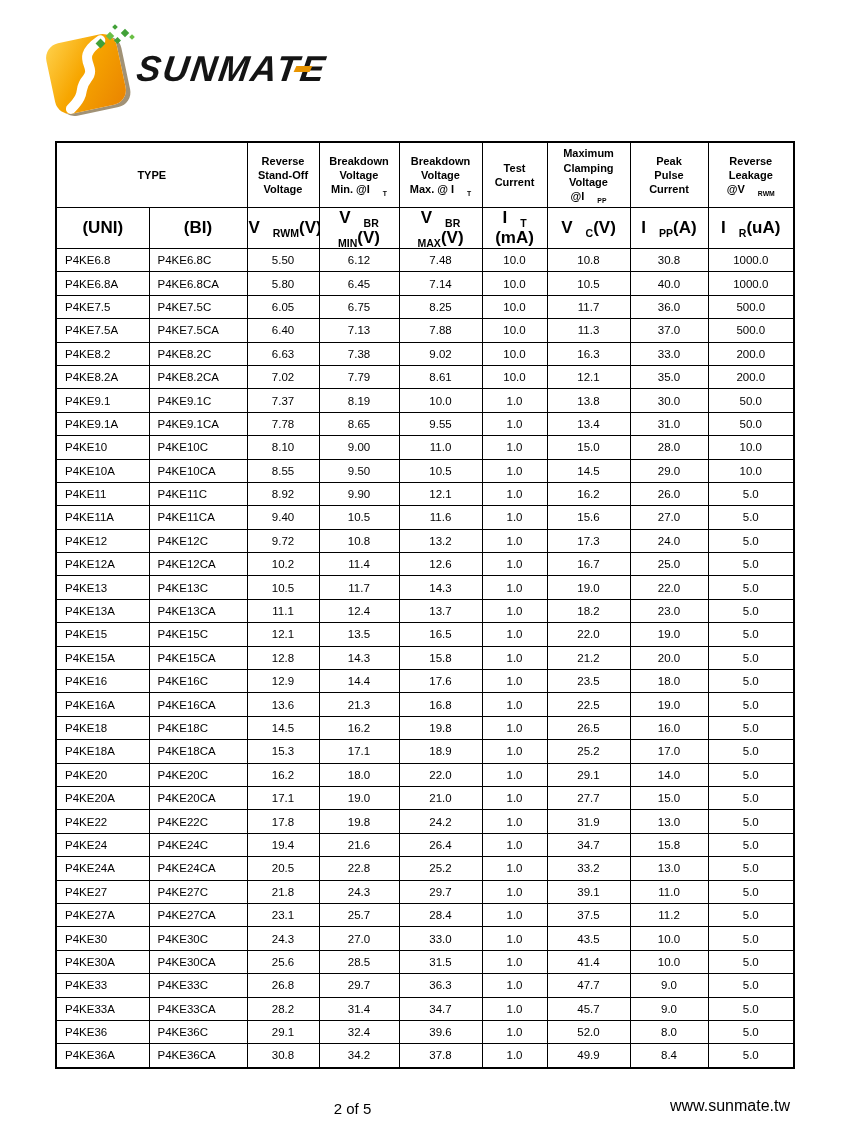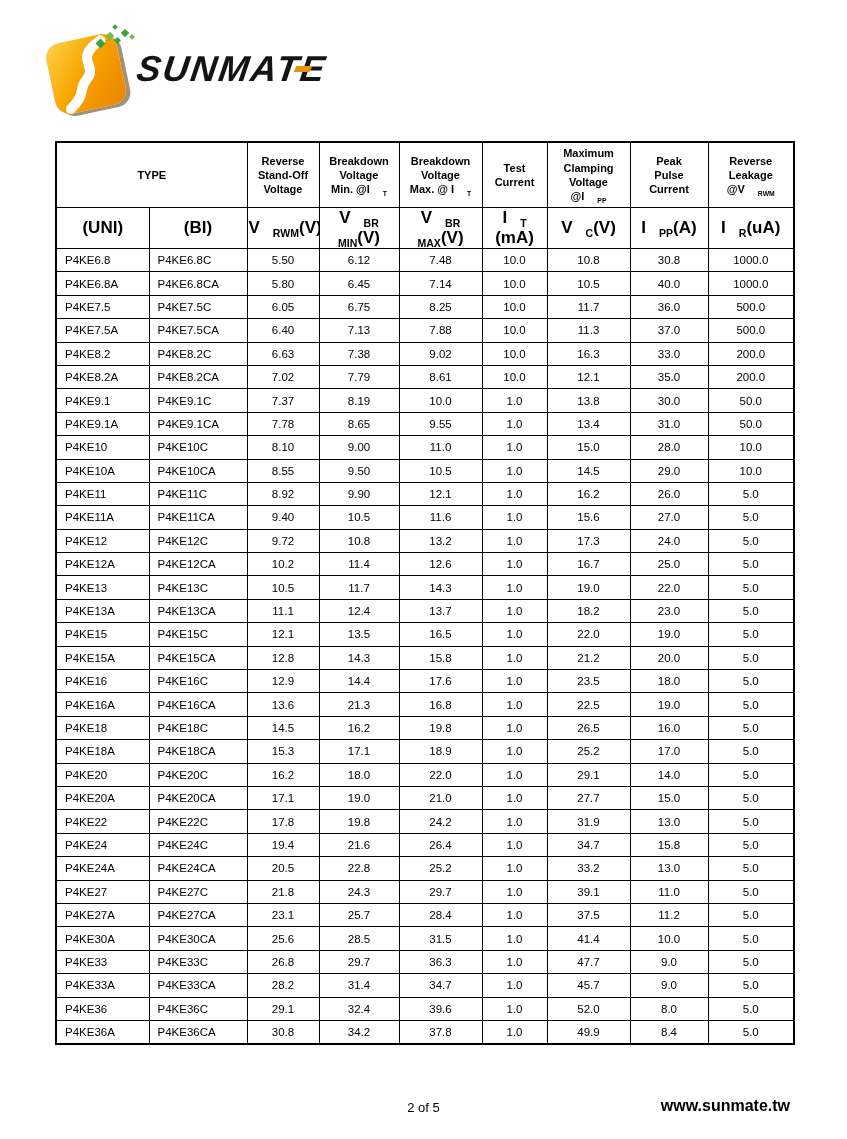--- a/index.html
+++ b/index.html
@@ -46,26 +46,26 @@
     height:23px; font-size:17px; font-weight:bold; padding:0 1px;
   }
   .spec-table td {
     height:22.4px; font-size:11.5px; text-align:center; padding:0 2px;
   }
   .spec-table td.left { text-align:left; padding-left:8px; }
   .spec-table sub { font-size:0.62em; line-height:0; letter-spacing:0;padding-left:13px; }
 
   
   .footer-page {
-    position:absolute; left:0; top:1100px; width:847px;
-    text-align:center; font-size:13px;
+    position:absolute; left:0; top:1100px; width:705px;
+    text-align:center; font-size:15px;
   }
   .footer-site {
     position:absolute; right:57px; top:1097px;
-    font-size:16px; font-weight:bold;
+    font-size:16px; font-weight:normal;
   }
 </style>
 </head>
 <body>
 
 <div class="page">
 
   <div class="logo">
     <div class="logo-square">
       <svg width="72" height="72" viewBox="0 0 72 72">
@@ -445,20 +445,31 @@
           <td class="left">P4KE27CA</td>
           <td class="">23.1</td>
           <td class="">25.7</td>
           <td class="">28.4</td>
           <td class="">1.0</td>
           <td class="">37.5</td>
           <td class="">11.2</td>
           <td class="">5.0</td>
         </tr>
         <tr>
+          <td class="left">P4KE30</td>
+          <td class="left">P4KE30C</td>
+          <td class="">24.3</td>
+          <td class="">27.0</td>
+          <td class="">33.0</td>
+          <td class="">1.0</td>
+          <td class="">43.5</td>
+          <td class="">10.0</td>
+          <td class="">5.0</td>
+        </tr>
+        <tr>
           <td class="left">P4KE30A</td>
           <td class="left">P4KE30CA</td>
           <td class="">25.6</td>
           <td class="">28.5</td>
           <td class="">31.5</td>
           <td class="">1.0</td>
           <td class="">41.4</td>
           <td class="">10.0</td>
           <td class="">5.0</td>
         </tr>

